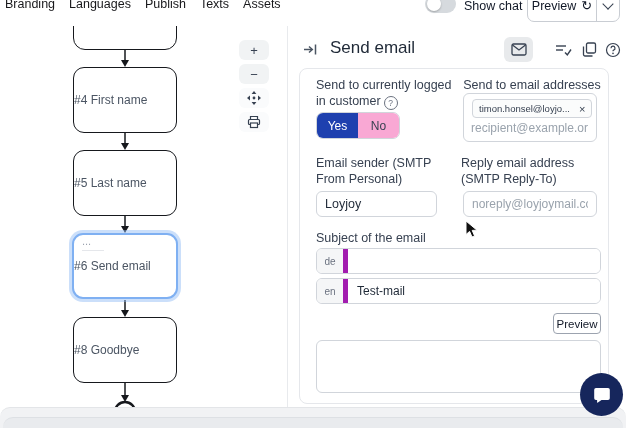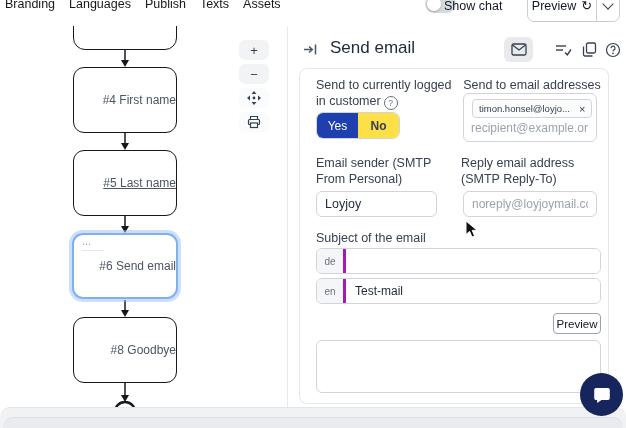--- a/index.html
+++ b/index.html
@@ -7,32 +7,32 @@
        font-family:"Liberation Sans",sans-serif;color:#1f2937;}
   .abs{position:absolute;}
 
   
   .nav{position:absolute;left:5px;top:-3px;display:flex;gap:14px;font-size:12.5px;color:#18181b;}
   .nav-item{cursor:pointer;line-height:15px;}
 
   
   .switch{position:absolute;left:425px;top:-5px;width:31px;height:18px;border-radius:9px;background:#d6dade;}
   .switch .knob{position:absolute;left:2px;top:2px;width:14px;height:14px;border-radius:50%;background:#fff;box-shadow:0 1px 2px rgba(0,0,0,.25);}
-  .show-chat{position:absolute;left:444px;top:-1px;font-size:12.5px;color:#111827;line-height:14px;}
+  .show-chat{position:absolute;left:464px;top:-1px;font-size:12.5px;color:#111827;line-height:14px;}
   .preview-btn{position:absolute;left:527px;top:-7px;width:93px;height:29px;border:1px solid #c9cdd3;border-radius:7px;
                display:flex;align-items:center;background:#fff;box-sizing:border-box;}
   .preview-main{flex:1;display:flex;align-items:flex-end;justify-content:center;gap:5px;font-size:12.5px;color:#111827;padding-bottom:5px;}
   .preview-sep{width:1px;height:100%;background:#c9cdd3;}
   .preview-caret{width:22px;display:flex;align-items:flex-end;justify-content:center;padding-bottom:8px;}
   .caret{width:7px;height:7px;border-right:1.5px solid #374151;border-bottom:1.5px solid #374151;transform:rotate(45deg);}
 
   
   .canvas{position:absolute;left:0;top:26px;width:287px;height:381px;overflow:hidden;background:#fff;}
   .node{position:absolute;left:73px;width:104px;height:66px;border:1.5px solid #16181d;border-radius:11px;background:#fff;
-        display:flex;align-items:center;justify-content:flex-end;font-size:12px;color:#4b5563;box-sizing:border-box;}
+        display:flex;align-items:center;justify-content:flex-start;font-size:12px;color:#4b5563;box-sizing:border-box;}
   .node-partial{position:absolute;left:73px;top:-38px;width:104px;height:62px;border:1.5px solid #16181d;border-radius:12px;background:#fff;box-sizing:border-box;}
   .node-selected{left:72px;width:106px;border:2px solid #7fb0f2;box-shadow:0 0 0 3px rgba(140,184,245,.45);}
   .node-menu{position:absolute;left:8px;top:0px;font-size:11px;color:#9ca3af;line-height:12px;}
   .node-menu-rule{position:absolute;left:8px;top:15px;width:22px;border-bottom:1px solid #e5e7eb;}
 
   
   .ztool{position:absolute;left:239px;width:30px;height:20px;border-radius:6px;background:#f1f3f4;
          display:flex;align-items:center;justify-content:center;font-size:13px;color:#374151;cursor:pointer;}
 
   .divider{position:absolute;left:287px;top:26px;width:1px;height:381px;background:#e8eaed;}
@@ -42,31 +42,31 @@
   .hbtn{position:absolute;top:37px;width:29px;height:25px;border-radius:6px;display:flex;align-items:center;justify-content:center;cursor:pointer;}
   .hbtn.active{background:#e8eaec;}
 
   
   .card{position:absolute;left:299px;top:68px;width:310px;height:336px;border:1px solid #e5e7eb;border-radius:8px;background:#fff;box-sizing:border-box;}
   .lbl{position:absolute;font-size:12.5px;color:#374151;line-height:16px;}
   .helpdot{display:inline-block;width:12px;height:12px;border:1px solid #6b7280;border-radius:50%;font-size:8.5px;line-height:12px;
            text-align:center;color:#6b7280;vertical-align:-1px;margin-left:3px;}
   .toggle-group{position:absolute;left:16px;top:43px;height:27px;display:flex;border:1px solid #d1d5db;border-radius:7px;overflow:hidden;box-sizing:border-box;}
   .tg-yes{width:41px;background:#1e40af;color:#fff;font-size:12px;display:flex;align-items:center;justify-content:center;cursor:pointer;}
-  .tg-no{width:41px;background:#fde047;color:#374151;font-size:12px;display:flex;align-items:center;justify-content:center;cursor:pointer;font-weight:bold;}
+  .tg-no{width:41px;background:#f9a8d4;color:#374151;font-size:12px;display:flex;align-items:center;justify-content:center;cursor:pointer;}
   .addr-box{position:absolute;left:163px;top:24px;width:134px;height:49px;border:1px solid #d1d5db;border-radius:6px;box-sizing:border-box;padding:4px 5px;}
   .chip{display:inline-flex;align-items:center;gap:9px;height:17px;padding:0 6px;border:1px solid #d1d5db;border-radius:4px;
         background:#fbfcfc;font-size:9.5px;color:#374151;margin-left:3px;}
   .chip-x{font-size:11px;color:#374151;cursor:pointer;line-height:10px;}
   .addr-input{border:none;outline:none;width:120px;font-size:12px;font-family:"Liberation Sans",sans-serif;color:#1f2937;}
   .inp{position:absolute;height:26px;border:1px solid #d1d5db;border-radius:6px;box-sizing:border-box;padding:0 8px;
        font-size:12.5px;color:#1f2937;font-family:"Liberation Sans",sans-serif;outline:none;}
   input::placeholder,textarea::placeholder{color:#9aa3ad;}
   .lang-row{position:absolute;left:16px;width:285px;height:26px;display:flex;border:1px solid #d1d5db;border-radius:6px;overflow:hidden;box-sizing:border-box;}
-  .lang-tag{width:26px;background:#f5f6f7;border-right:3px solid #a21caf;display:flex;align-items:center;justify-content:center;
+  .lang-tag{width:26px;background:#f5f6f7;border-right:5px solid #a21caf;display:flex;align-items:center;justify-content:center;
             font-size:10px;color:#6b7280;}
   .lang-input{flex:1;border:none;outline:none;padding:0 9px;font-size:12px;color:#1f2937;font-family:"Liberation Sans",sans-serif;}
   .preview-small{position:absolute;left:253px;top:244px;width:48px;height:21px;border:1px solid #9ca3af;border-radius:4px;background:#fff;
                  font-size:11.5px;color:#111827;display:flex;align-items:center;justify-content:center;cursor:pointer;box-sizing:border-box;}
   .html-area{position:absolute;left:16px;top:271px;width:285px;height:53px;border:1px solid #d1d5db;border-radius:6px;
              box-sizing:border-box;resize:none;outline:none;font-family:"Liberation Sans",sans-serif;}
 
   
   .strip1{position:absolute;left:0;top:407px;width:626px;height:21px;background:#f1f2f4;border-top:1px solid #e3e5e8;border-radius:10px 10px 0 0;}
   .strip2{position:absolute;left:3px;top:417px;width:620px;height:11px;background:#e9ebee;border-top:1px solid #dde0e4;border-radius:10px 10px 0 0;}
@@ -118,21 +118,21 @@
       <polygon points="121,369 129,369 125,376"></polygon>
     </g>
     <circle cx="125" cy="386" r="10" fill="#fff" stroke="#16181d" stroke-width="2.5"></circle>
   </svg>
 
   <div class="node-partial"></div>
 
   <div class="node" style="top:41px;">
     <span>#4 First name</span>
   </div>
-  <div class="node" style="top:124px;text-decoration:underline;">
+  <div class="node" style="top:124px;">
     <span>#5 Last name</span>
   </div>
   <div class="node node-selected" style="top:207px;">
     <span class="node-menu">...</span>
     <span class="node-menu-rule"></span>
     <span>#6 Send email</span>
   </div>
   <div class="node" style="top:291px;">
     <span>#8 Goodbye</span>
   </div>

